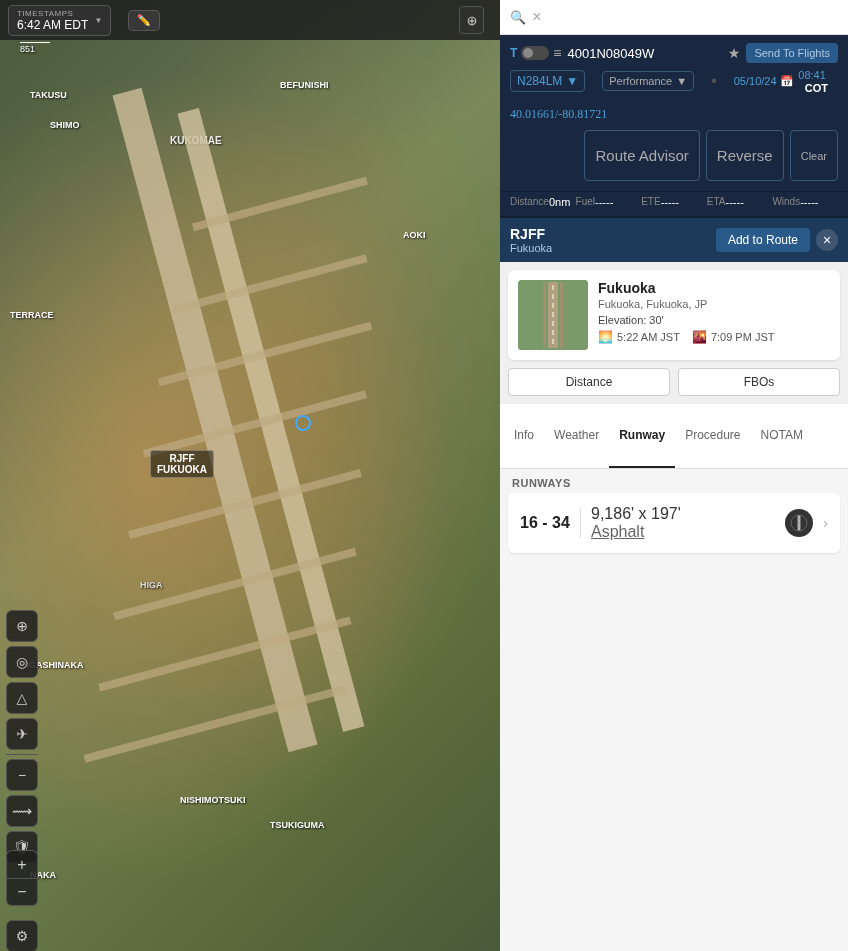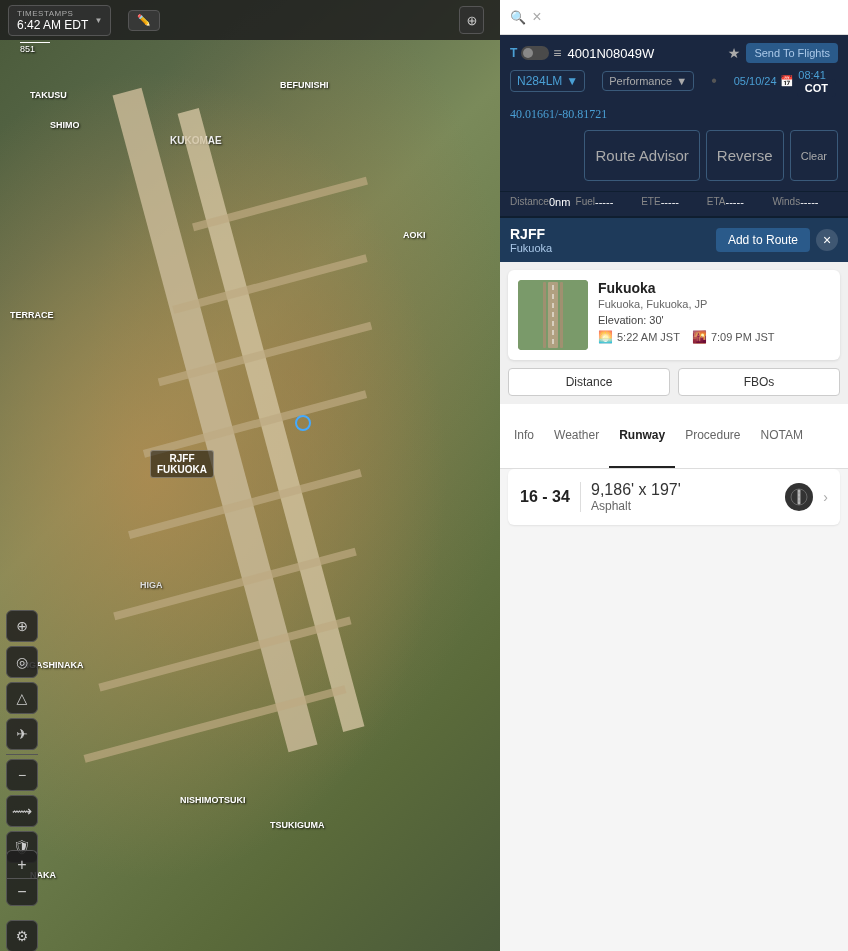--- a/index.html
+++ b/index.html
@@ -494,22 +494,23 @@
     .runway-divider {
       width: 1px; height: 30px;
       background: #ddd;
     }
     .runway-dims {
       flex: 1;
       font-size: 16px;
       color: #333;
     }
     .runway-surface {
-      font-size: 12px;
+      font-size: 16px;
       color: #666;
+      text-decoration: underline;
     }
     .runway-icon {
       width: 28px; height: 28px;
       background: #333;
       border-radius: 50%;
       display: flex;
       align-items: center;
       justify-content: center;
       color: #fff;
       font-size: 16px;
@@ -785,20 +786,21 @@
 
     <div id="tab-bar">
       <div class="tab">Info</div>
       <div class="tab">Weather</div>
       <div class="tab active">Runway</div>
       <div class="tab">Procedure</div>
       <div class="tab">NOTAM</div>
     </div>
 
     <div id="runway-section">
+      <div class="section-header">RUNWAYS</div>
 
       <div class="runway-item">
         <div class="runway-number">16 - 34</div>
         <div class="runway-divider"></div>
         <div>
           <div class="runway-dims">9,186' x 197'</div>
           <div class="runway-surface">Asphalt</div>
         </div>
         <div style="flex:1;"></div>
         <div class="runway-icon">

